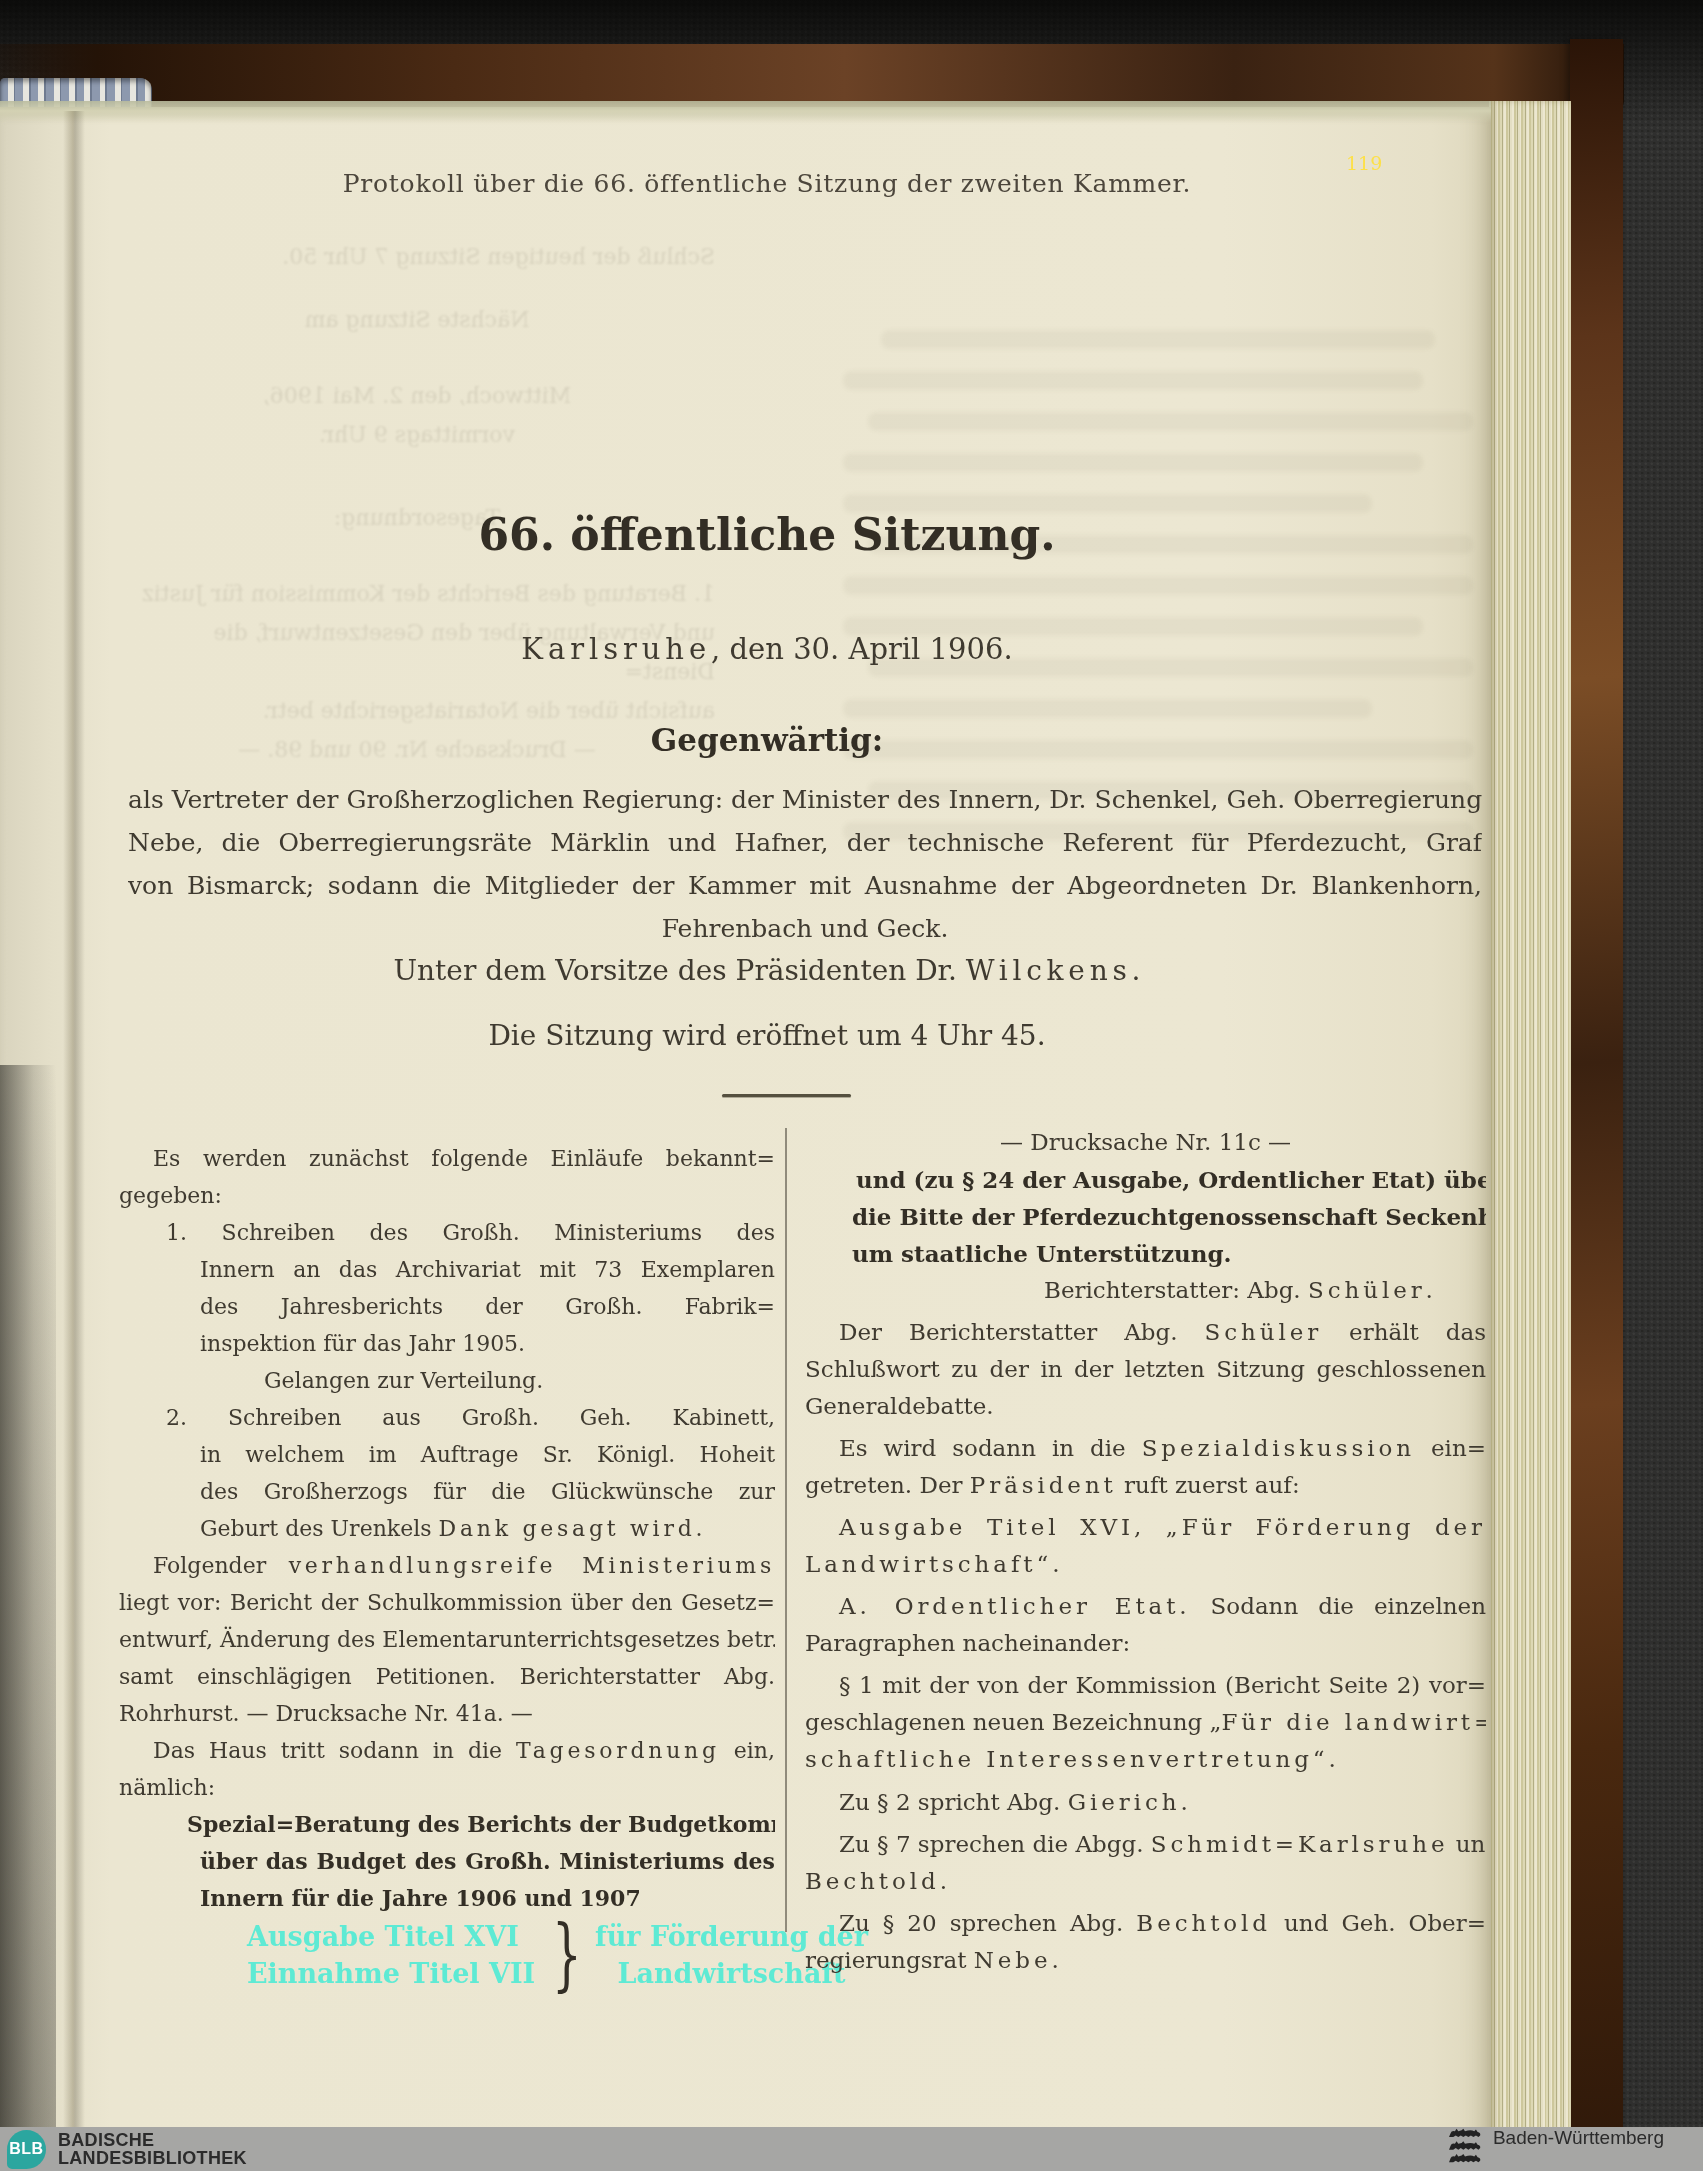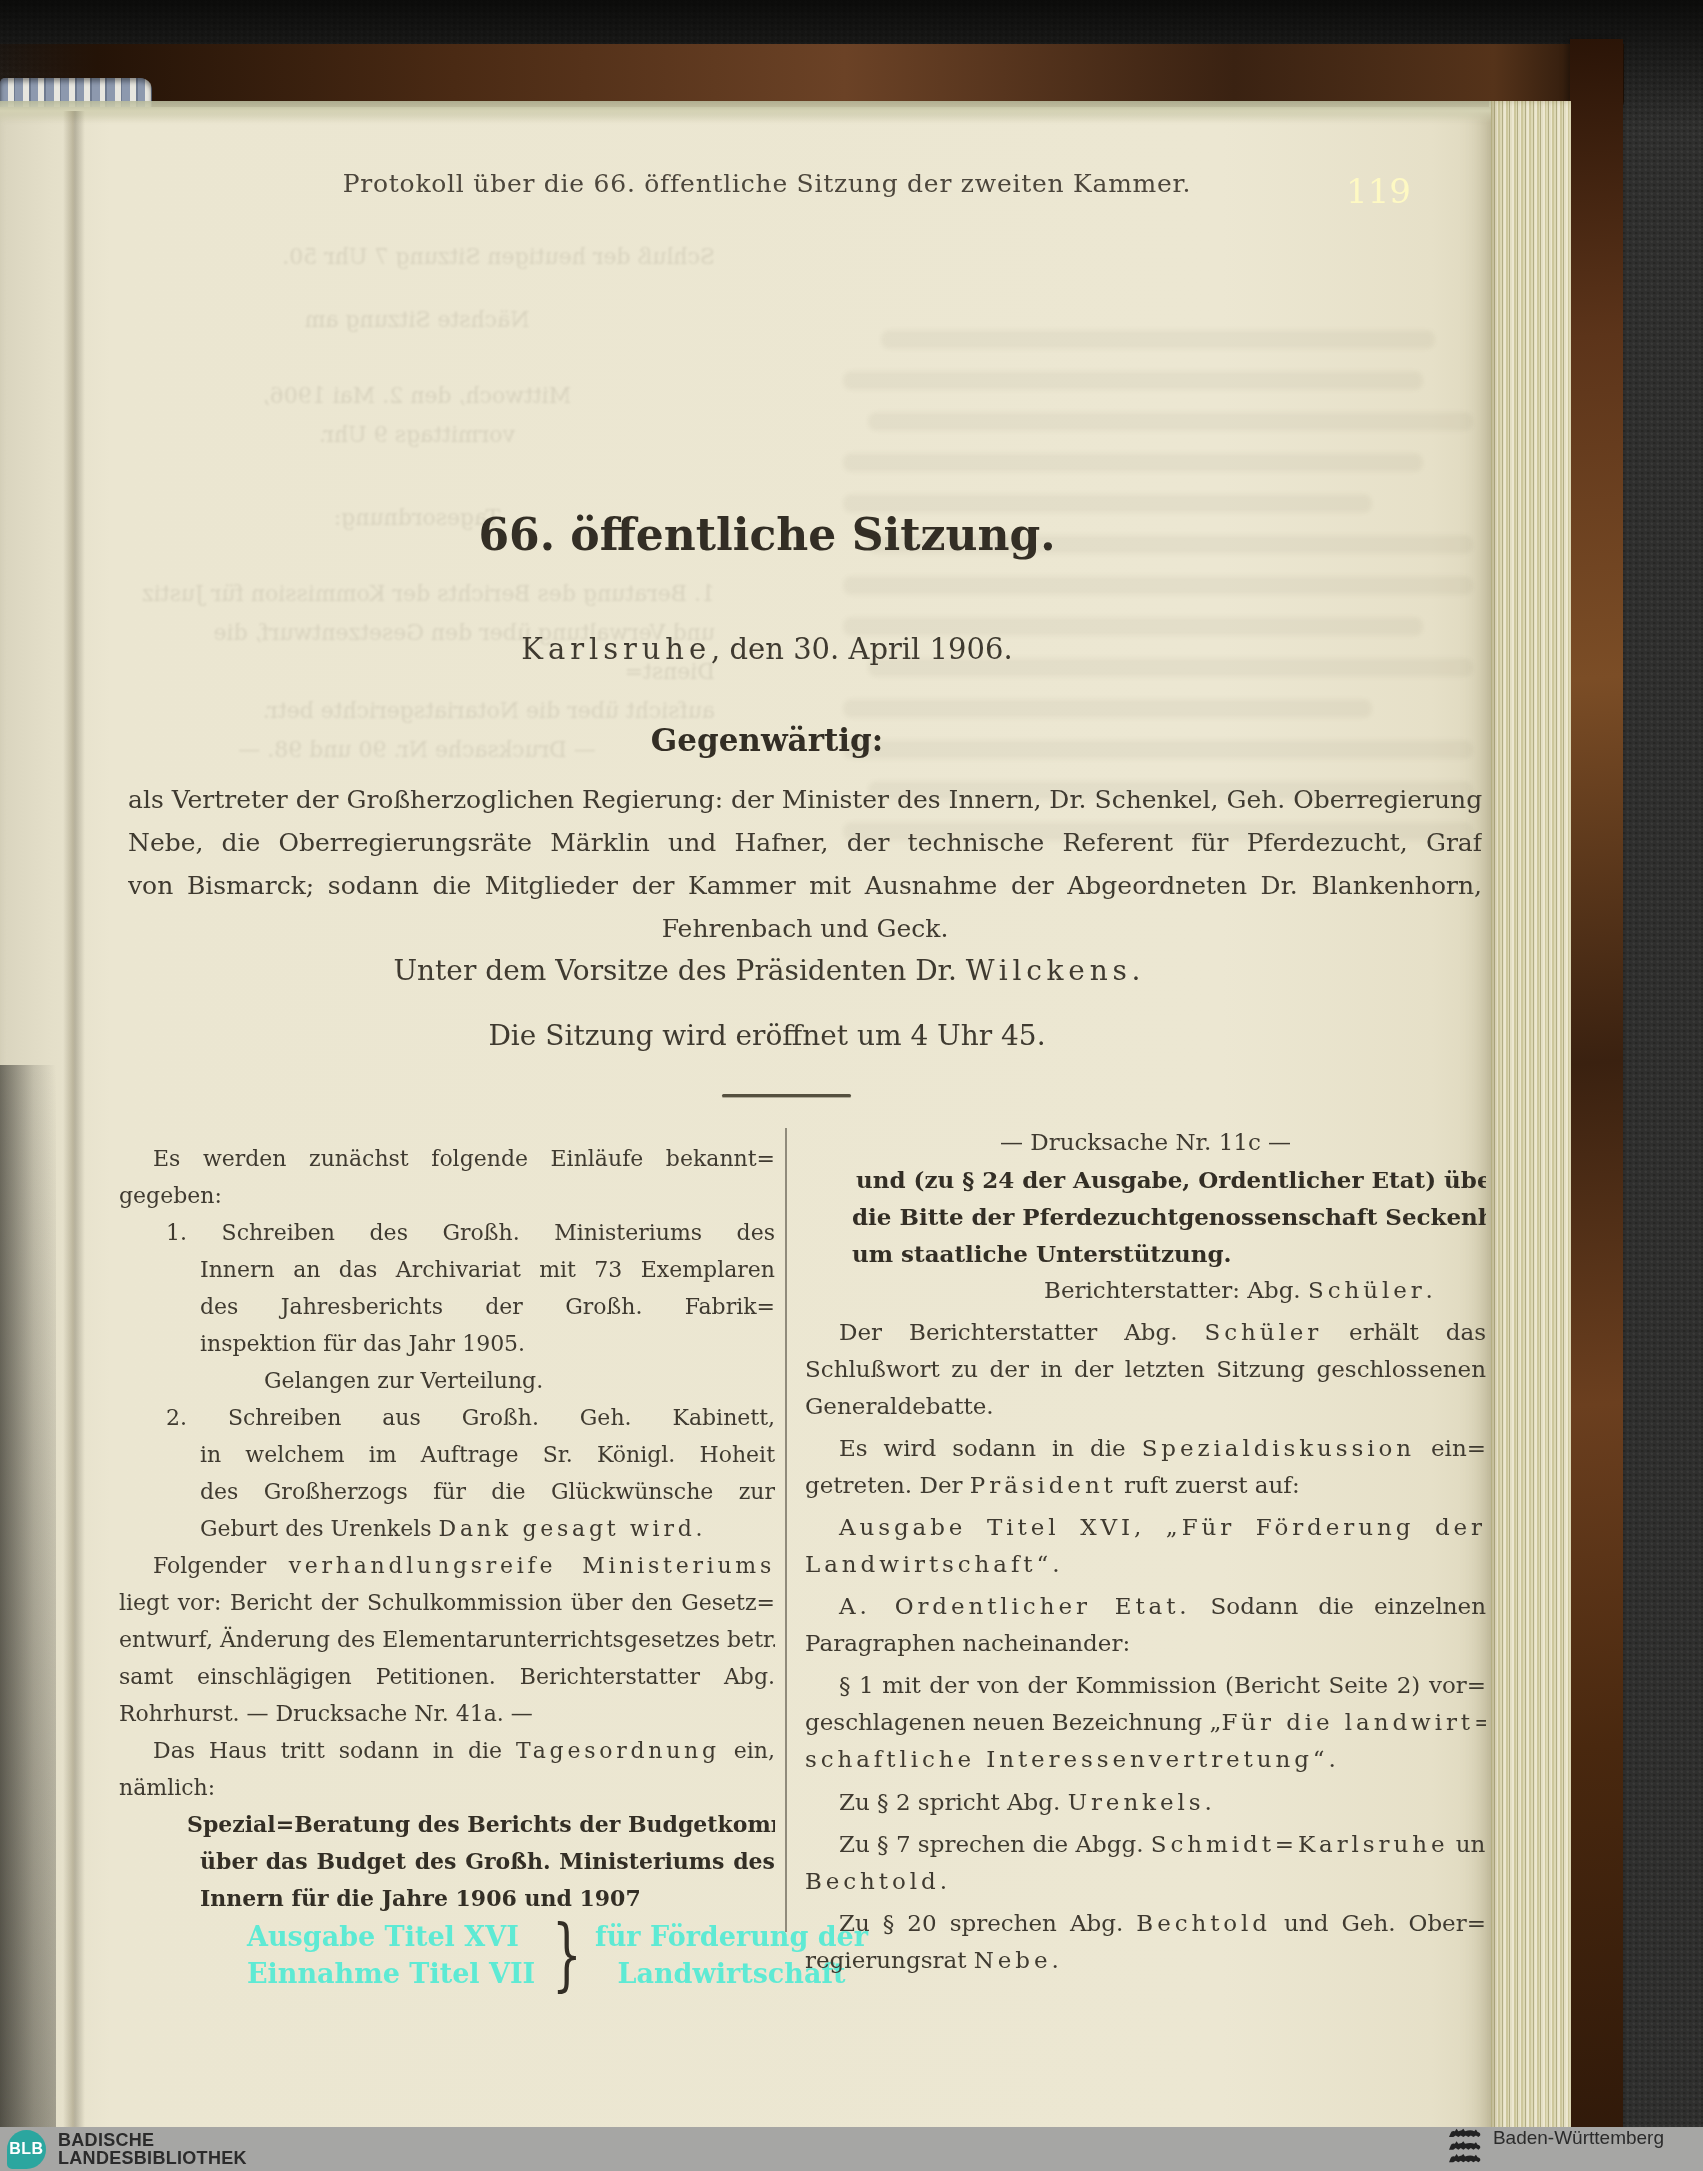--- a/index.html
+++ b/index.html
@@ -32,21 +32,21 @@
     background:linear-gradient(to bottom,#b9bb9d,#d6d4b6 45%,rgba(236,231,210,0));opacity:.9;}
   .gutter{position:absolute;left:63px;top:111px;width:22px;height:2061px;
     background:linear-gradient(90deg,transparent,rgba(110,100,70,.35) 45%,rgba(60,55,38,.28) 55%,transparent);}
   .left-shade{position:absolute;left:0;top:1065px;width:56px;height:1106px;
     background:linear-gradient(90deg,rgba(25,24,20,.55),rgba(25,24,20,.15) 60%,transparent),
                linear-gradient(to bottom,transparent,rgba(25,24,20,.35));}
   
   .ink{color:#3f3a30;}
   .running-head{position:absolute;left:128px;top:169px;width:1278px;text-align:center;
     font-size:25px;color:#4c463c;letter-spacing:.03em;}
-  .pageno{position:absolute;left:1346px;top:171px;font-size:34px;color:#fef9c3;}
+  .pageno{position:absolute;left:1346px;top:152px;font-size:19px;color:#fde047;}
   .title{position:absolute;left:128px;top:509px;width:1278px;text-align:center;
     font-size:44px;font-weight:bold;color:#332e25;}
   .dateline{position:absolute;left:128px;top:632px;width:1278px;text-align:center;font-size:29px;}
   .gheading{position:absolute;left:128px;top:722px;width:1278px;text-align:center;
     font-size:31px;font-weight:bold;color:#332e25;}
   .intro{position:absolute;left:128px;top:778px;width:1354px;font-size:25px;line-height:43px;}
   .chairline{position:absolute;left:128px;top:954px;width:1278px;text-align:center;font-size:28px;}
   .openline{position:absolute;left:128px;top:1019px;width:1278px;text-align:center;font-size:28px;}
   .rule{position:absolute;left:722px;top:1094px;width:129px;height:2.6px;background:#55503f;border-radius:1.7px;
     box-shadow:0 0.9px 0 rgba(85,80,63,.4);}
@@ -198,21 +198,21 @@
     <div class="ln e">Generaldebatte.</div>
     <div class="ln i40 mt"><span>Es wird sodann in die </span><span class="sp">Spezialdiskussion</span><span> ein=</span></div>
     <div class="ln e"><span>getreten.  Der </span><span class="sp">Präsident</span><span> ruft zuerst auf:</span></div>
     <div class="ln sp i40 mt">Ausgabe Titel XVI, „Für Förderung der</div>
     <div class="ln e sp">Landwirtschaft“.</div>
     <div class="ln i40 mt"><span></span><span class="sp">A. Ordentlicher Etat.</span><span>  Sodann die einzelnen</span></div>
     <div class="ln e">Paragraphen nacheinander:</div>
     <div class="ln i40 mt">§ 1 mit der von der Kommission (Bericht Seite 2) vor=</div>
     <div class="ln"><span>geschlagenen neuen Bezeichnung „</span><span class="sp">Für die landwirt=</span><span></span></div>
     <div class="ln e sp">schaftliche Interessenvertretung“.</div>
-    <div class="ln e i40 mt"><span>Zu § 2 spricht Abg. </span><span class="sp">Urenkels</span><span>.</span></div>
+    <div class="ln e i40 mt"><span>Zu § 2 spricht Abg. </span><span class="sp">Gierich</span><span>.</span></div>
     <div class="ln i40 mt"><span>Zu § 7 sprechen die Abgg. </span><span class="sp">Schmidt=Karlsruhe</span><span> und</span></div>
     <div class="ln e"><span></span><span class="sp">Bechtold</span><span>.</span></div>
     <div class="ln i40 mt"><span>Zu § 20 sprechen Abg. </span><span class="sp">Bechtold</span><span> und Geh. Ober=</span></div>
     <div class="ln e"><span>regierungsrat </span><span class="sp">Nebe</span><span>.</span></div>
   </div>
 
   <div class="footer">
     <div class="blb-logo">BLB</div>
     <div class="blb-name">
       <div>BADISCHE</div>

